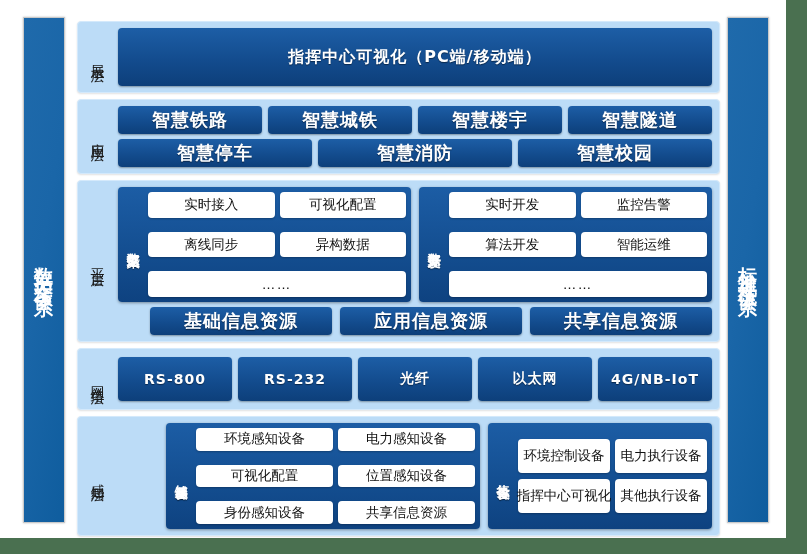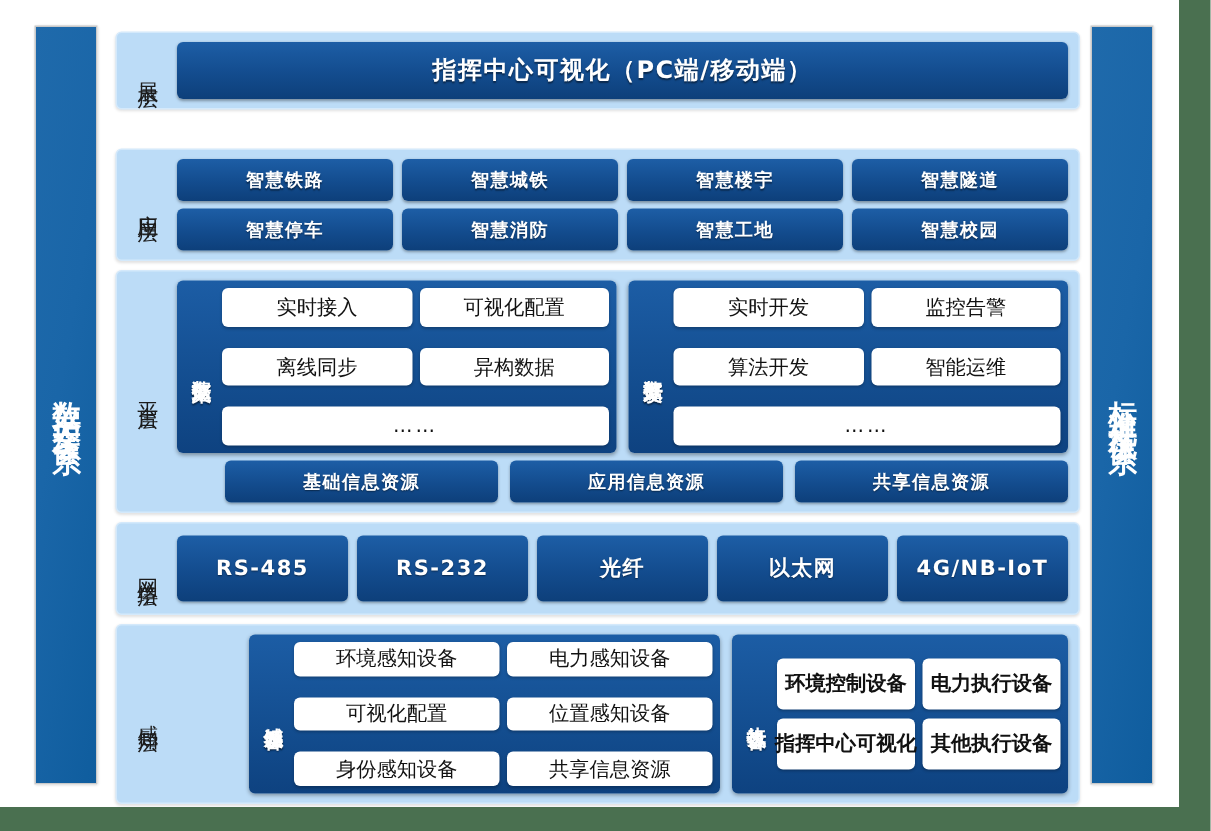--- a/index.html
+++ b/index.html
@@ -78,38 +78,38 @@
     flex-direction: column;
     gap: 5px;
     min-width: 0;
   }
 
   
   .chip {
     background: linear-gradient(180deg, #1d5ea6 0%, #134c8e 55%, #0d3f7a 100%);
     border-radius: 4px;
     color: #ffffff;
-    font-size: 12px;
+    font-size: 18px;
     font-weight: bold;
     display: flex;
     align-items: center;
     justify-content: center;
     box-shadow: 0 1px 2px rgba(0,0,0,0.35);
     text-shadow: 0 1px 1px rgba(0,0,0,0.45);
     box-sizing: border-box;
     letter-spacing: 1px;
   }
   .row {
     display: flex;
     gap: 6px;
   }
   .row > .chip { flex: 1 1 0; min-width: 0; }
 
   
-  #layer-display { top: 21px; height: 52px; }
+  #layer-display { top: 21px; height: 72px; }
   #display-banner {
     flex: 1 1 auto;
     height: 100%;
     font-size: 16px;
     letter-spacing: 1px;
   }
 
   
   #layer-application { top: 99px; height: 75px; }
   #layer-application .chip { height: 28px; }
@@ -187,21 +187,21 @@
   
   #layer-network { top: 348px; height: 62px; }
   #layer-network .layer-body { justify-content: center; }
   #layer-network .chip { height: 44px; font-size: 14px; }
 
   
   #layer-sensing { top: 416px; height: 120px; }
   #layer-sensing .plat-top { gap: 8px; padding-left: 48px; }
   #sense-group { flex: 1.42 1 0; }
   #exec-group { flex: 1 1 0; }
-  #exec-group .group-grid { justify-content: center; gap: 6px; font-weight: bold; }
+  #exec-group .group-grid { justify-content: center; gap: 6px; }
   #exec-group .grid-row { flex: 0 0 34px; }
 </style>
 </head>
 <body>
 
 <div id="canvas">
 
   <div class="pillar" id="pillar-left">
     <div class="pillar-text">数据安全体系</div>
   </div>
@@ -226,21 +226,20 @@
     <div class="layer-body">
       <div class="row">
         <div class="chip">智慧铁路</div>
         <div class="chip">智慧城铁</div>
         <div class="chip">智慧楼宇</div>
         <div class="chip">智慧隧道</div>
       </div>
       <div class="row">
         <div class="chip">智慧停车</div>
         <div class="chip">智慧消防</div>
-        <div class="chip">智慧工地</div>
         <div class="chip">智慧校园</div>
       </div>
     </div>
   </div>
 
   <div class="layer" id="layer-platform">
     <div class="layer-label">
       <span>平台层</span>
     </div>
     <div class="layer-body">
@@ -293,21 +292,21 @@
       </div>
     </div>
   </div>
 
   <div class="layer" id="layer-network">
     <div class="layer-label">
       <span>网络层</span>
     </div>
     <div class="layer-body">
       <div class="row">
-        <div class="chip">RS-485</div>
+        <div class="chip">RS-800</div>
         <div class="chip">RS-232</div>
         <div class="chip">光纤</div>
         <div class="chip">以太网</div>
         <div class="chip">4G/NB-IoT</div>
       </div>
     </div>
   </div>
 
   <div class="layer" id="layer-sensing">
     <div class="layer-label">

